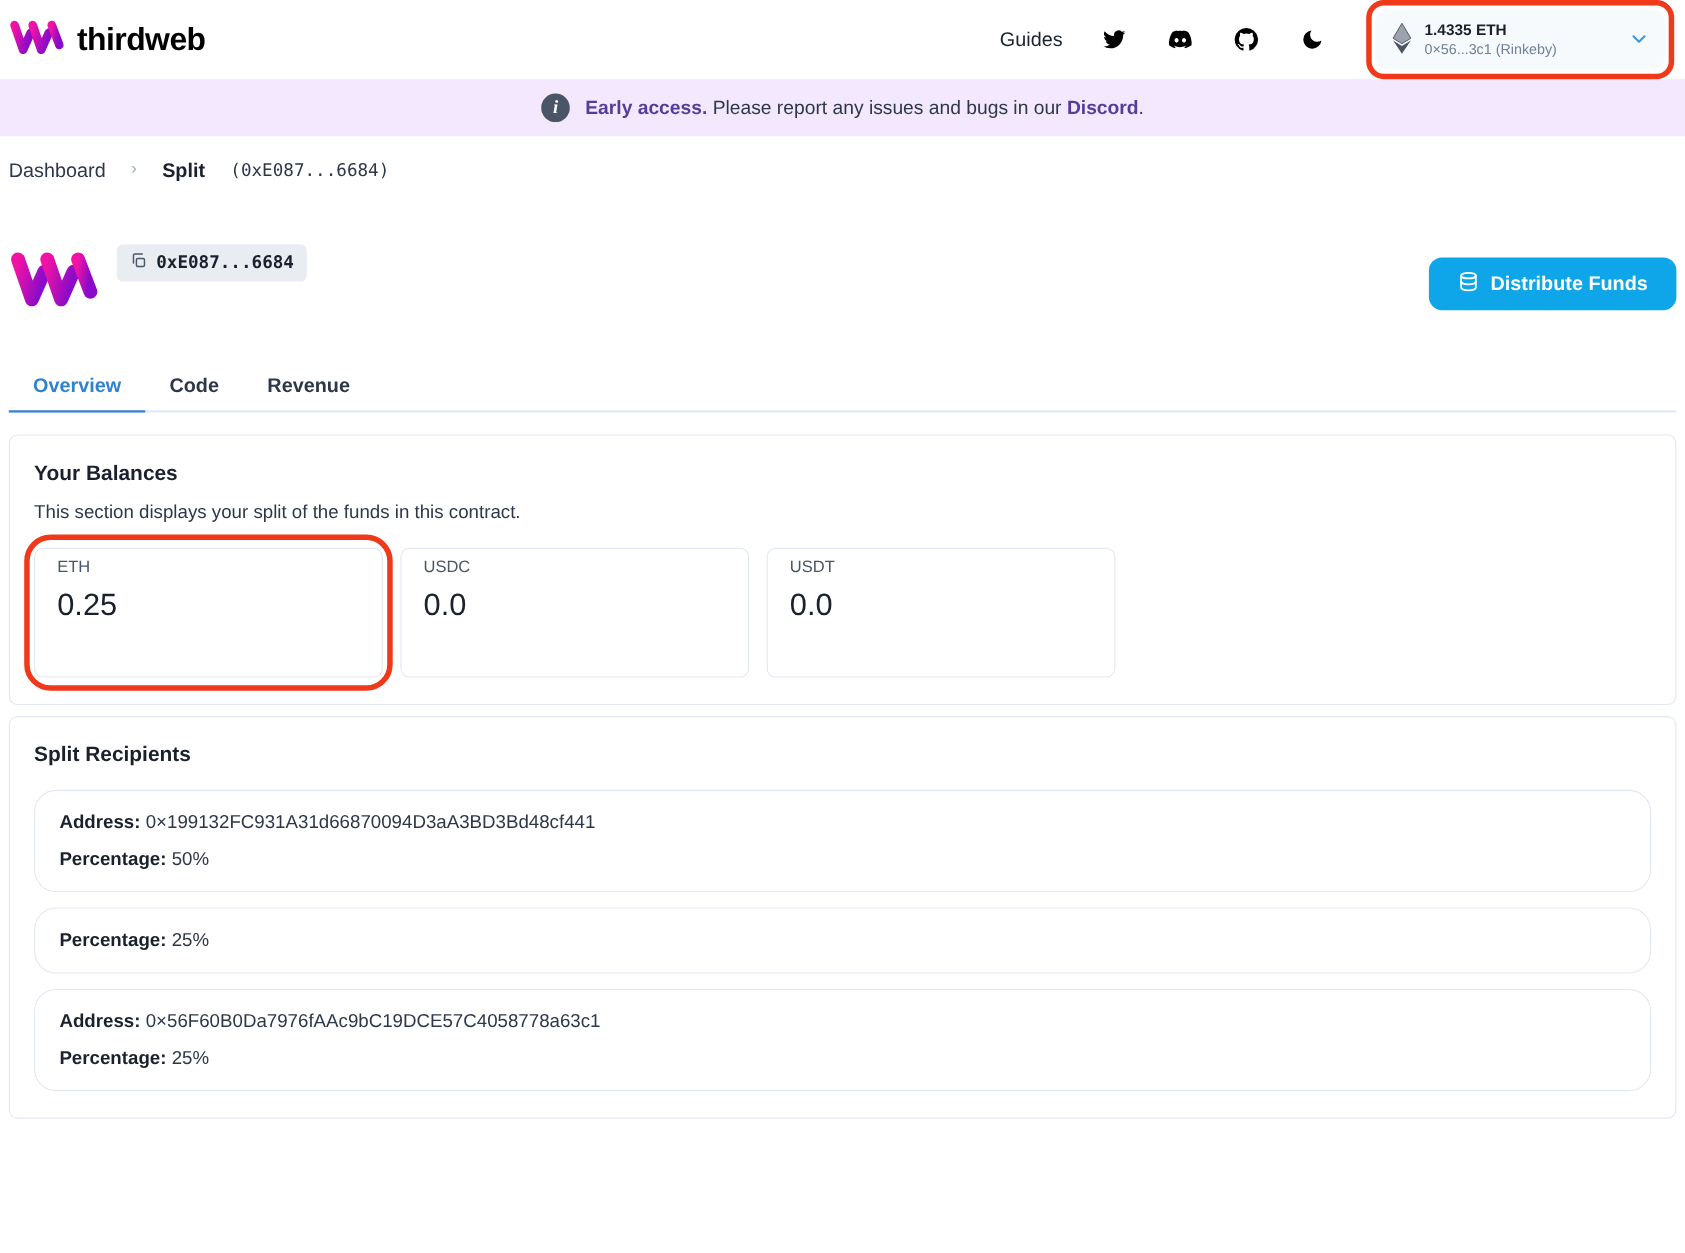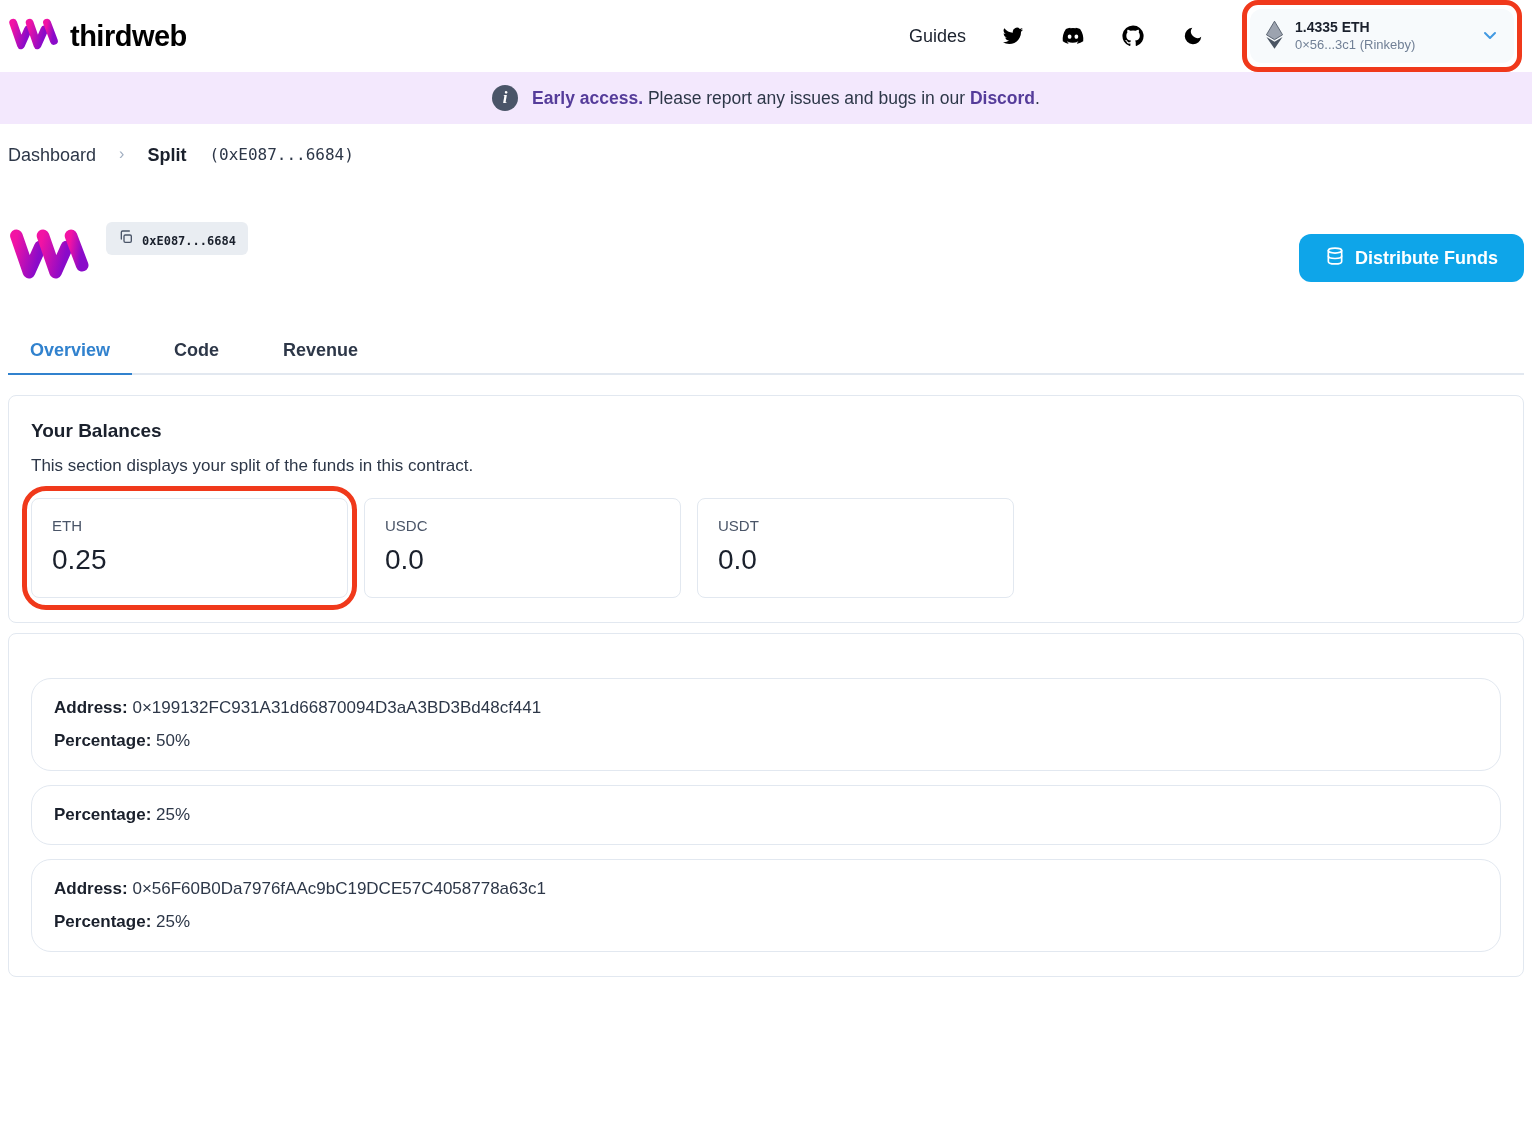--- a/index.html
+++ b/index.html
@@ -76,35 +76,35 @@
   .breadcrumb .crumb-link{cursor:pointer;text-decoration:none;color:var(--text-mid);}
   .breadcrumb .sep{color:#A0AEC0;font-size:16px;}
   .breadcrumb .current{font-weight:700;color:var(--text-dark);}
   .breadcrumb .mono{font-family:"DejaVu Sans Mono",monospace;font-size:16px;}
 
   .contract-header{display:flex;align-items:flex-start;margin-top:42px;}
   .contract-logo{width:84px;height:64px;margin-top:14px;flex:0 0 auto;}
   .contract-title-block{margin-left:14px;}
   .contract-title{font-size:37px;font-weight:700;letter-spacing:-0.5px;color:var(--text-dark);}
   .address-badge{
-    margin-top:14px;display:inline-flex;align-items:flex-end;gap:8px;
+    margin-top:14px;display:inline-flex;align-items:flex-start;gap:8px;
     background:#E9EDF2;border-radius:6px;padding:7px 12px;cursor:pointer;border:none;
-    font-family:"DejaVu Sans Mono",monospace;font-size:12px;font-weight:700;color:var(--text-dark);
+    font-family:"DejaVu Sans Mono",monospace;font-size:16px;font-weight:700;color:var(--text-dark);
   }
   .distribute-btn{
     margin-left:auto;margin-top:26px;
     display:flex;align-items:center;gap:10px;
     background:var(--btn-blue);color:#fff;border:none;border-radius:12px;
     padding:0 26px;height:48px;font-size:18px;font-weight:700;cursor:pointer;
     font-family:"Liberation Sans",sans-serif;
   }
 
   
   .tabs{
-    display:flex;gap:20px;margin-top:46px;
+    display:flex;gap:0;margin-top:46px;
     border-bottom:2px solid var(--border);
   }
   .tab{
     padding:8px 22px 12px;font-size:18px;font-weight:600;color:var(--text-mid);
     cursor:pointer;border-bottom:2px solid transparent;margin-bottom:-2px;
   }
   .tab.active{color:var(--tab-blue);border-bottom-color:var(--tab-blue);}
 
   
   .card{
@@ -112,21 +112,21 @@
     margin-top:20px;padding:24px 22px;
   }
   .card + .card{margin-top:10px;}
   .card-title{font-size:19px;font-weight:700;color:var(--text-dark);}
   .card-desc{margin-top:14px;font-size:17px;color:var(--text-mid);}
 
   .balances-row{display:flex;gap:16px;margin-top:22px;}
   .balance-box-wrap{position:relative;width:317px;}
   .balance-box{
     border:1px solid var(--border);border-radius:8px;background:#fff;
-    padding:18px 20px;height:100px;width:100%;
+    padding:8px 20px;height:118px;width:100%;
   }
   .balance-currency{font-size:15px;color:var(--text-gray);}
   .balance-value{margin-top:10px;font-size:28px;font-weight:400;color:var(--text-dark);}
 
   .recipient-box{
     border:1px solid var(--border);border-radius:20px;background:#fff;
     padding:19px 22px;margin-top:14px;
   }
   .recipient-box:first-of-type{margin-top:20px;}
   .recipient-line{font-size:17px;color:var(--text-mid);}
@@ -284,20 +284,21 @@
         <div class="balance-box-wrap">
           <div class="balance-box">
             <div class="balance-currency">USDT</div>
             <div class="balance-value">0.0</div>
           </div>
         </div>
       </div>
     </section>
 
     <section class="card">
+      <h2 class="card-title">Split Recipients</h2>
 
       <div class="recipient-box">
         <div class="recipient-line">
           <b>Address:</b>
           <span>0×199132FC931A31d66870094D3aA3BD3Bd48cf441</span>
         </div>
         <div class="recipient-line">
           <b>Percentage:</b>
           <span>50%</span>
         </div>

